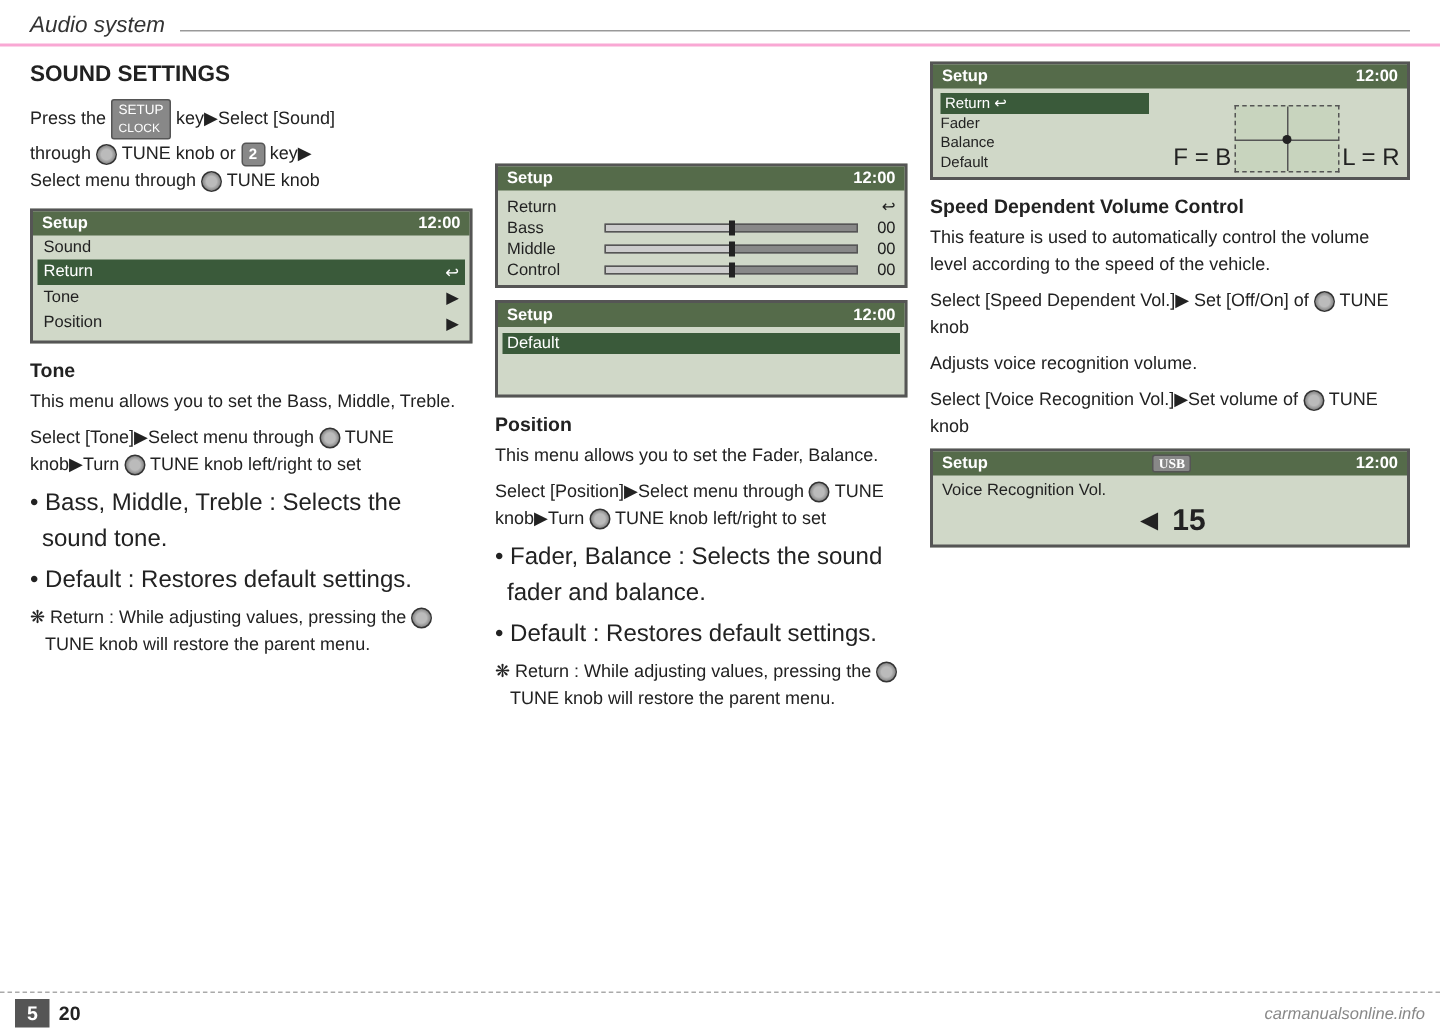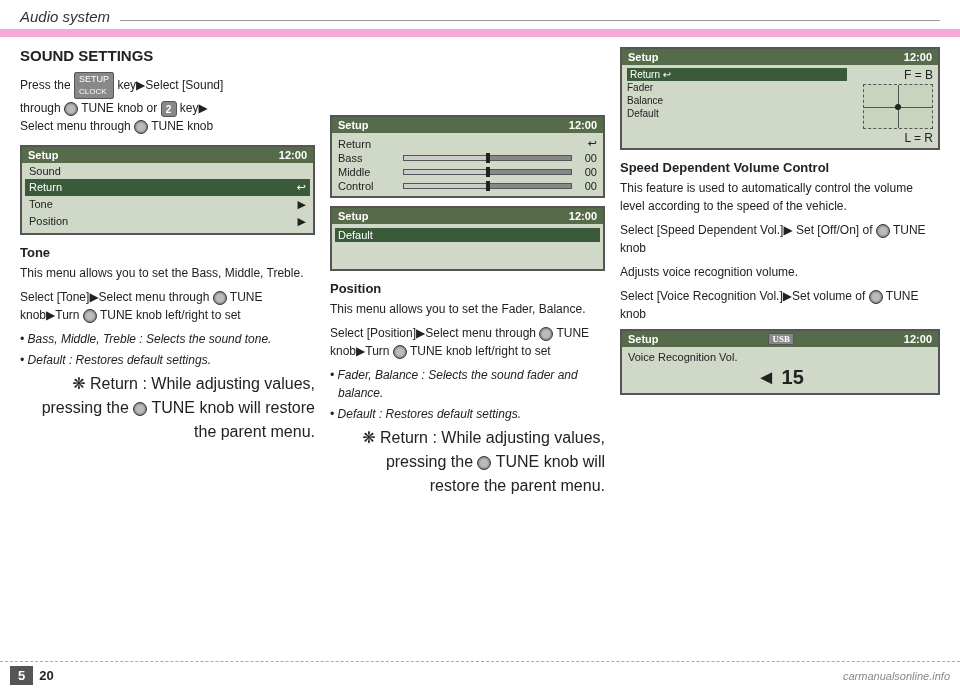--- a/index.html
+++ b/index.html
@@ -8,21 +8,21 @@
       font-size: 13px;
       background: #fff;
       color: #222;
       width: 960px;
       min-height: 689px;
       position: relative;
     }
 
     
     .header {
-      border-bottom: 8px solid #f9a8d4;
+      border-bottom: 2px solid #f9a8d4;
       padding: 8px 20px 4px 20px;
       display: flex;
       align-items: flex-end;
     }
     .header-title {
       font-size: 15px;
       color: #333;
       font-style: italic;
     }
     .header-line {
@@ -166,35 +166,33 @@
       margin-bottom: 4px;
     }
 
     .body-text {
       font-size: 12px;
       line-height: 1.5;
       margin-bottom: 6px;
     }
 
     .bullet-text {
-      font-size: 12px;
+      font-size: 16px;
       line-height: 1.5;
       margin-left: 8px;
       text-indent: -8px;
       margin-bottom: 3px;
-      font-style: italic;
     }
 
     .note-text {
-      font-size: 16px;
+      font-size: 12px;
       line-height: 1.5;
       margin-bottom: 3px;
       padding-left: 10px;
       text-indent: -10px;
-      text-align: right;
     }
 
     
     .key-icon {
       display: inline-block;
       background: #888;
       color: #fff;
       font-size: 9px;
       padding: 1px 4px;
       border-radius: 2px;
@@ -462,21 +460,21 @@
         <span>Setup</span>
         <span class="time">12:00</span>
       </div>
       <div class="pos-screen-body">
         <div class="pos-screen-labels">
           <div class="active">Return ↩</div>
           <div>Fader</div>
           <div>Balance</div>
           <div>Default</div>
         </div>
-        <div style="display:flex; flex-direction:column; align-items:flex-end; font-size:12px; gap:2px;">
+        <div style="display:flex; flex-direction:row; align-items:flex-end; font-size:16px; gap:2px;">
           <div style="display:flex;gap:4px;align-items:center;">
             <div>F = B</div>
           </div>
           <div class="fader-balance-box">
             <div class="fader-balance-line-h"></div>
             <div class="fader-balance-line-v"></div>
             <div class="fb-dot"></div>
           </div>
           <div>L = R</div>
         </div>

